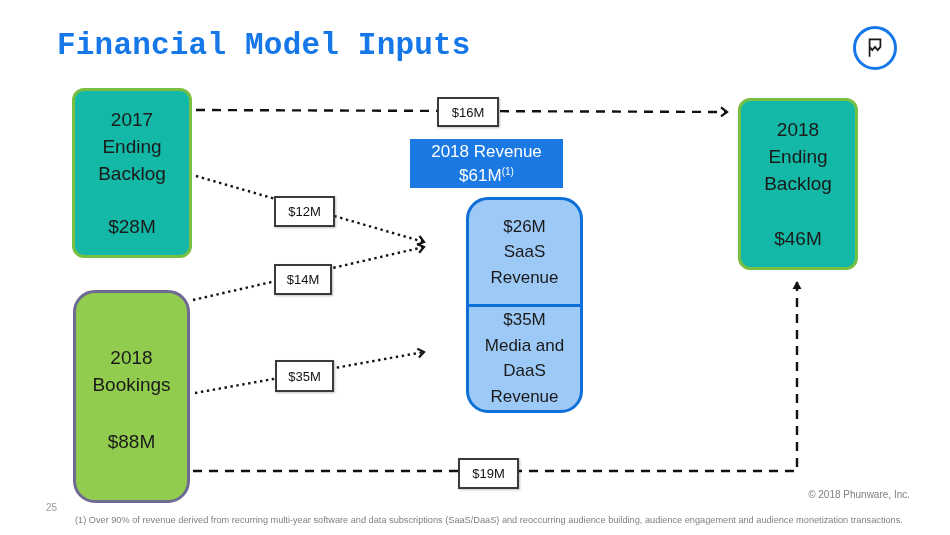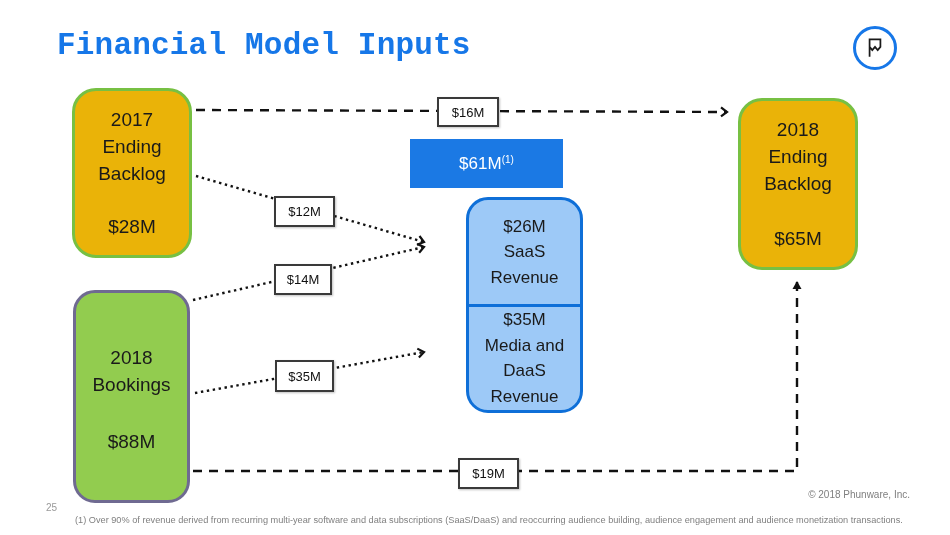--- a/index.html
+++ b/index.html
@@ -20,21 +20,21 @@
     left:853px;top:26px;width:38px;height:38px;border:3px solid #1677e8;border-radius:50%;
     display:flex;align-items:center;justify-content:center;box-sizing:content-box;background:#fff;
   }
 
   
   .node{
     box-sizing:border-box;display:flex;flex-direction:column;align-items:center;
     text-align:center;font-size:19px;line-height:1.42;color:#1a1a1a;
   }
   .node-gray{
-    background:#eab308;border:3px solid #77c043;border-radius:24px;
+    background:#14b8a6;border:3px solid #77c043;border-radius:12px;
     justify-content:space-between;padding:16px 4px 14px 4px;
   }
   .backlog-2017{left:72px;top:88px;width:120px;height:170px;}
   .backlog-2018{left:738px;top:98px;width:120px;height:172px;}
   .bookings{
     left:73px;top:290px;width:117px;height:213px;
     background:#92cc4f;border:3px solid #6f6a91;border-radius:22px;
     justify-content:space-between;padding:52px 4px 44px 4px;
   }
 
@@ -111,40 +111,41 @@
   <div>$28M</div>
 </div>
 
 <div class="abs node bookings">
   <div class="prelines">2018
 Bookings</div>
   <div>$88M</div>
 </div>
 
 <div class="abs rev-header">
+  <div>2018 Revenue</div>
   <div>
     <span>$61M</span><sup>(1)</sup>
   </div>
 </div>
 
 <div class="abs rev-box">
   <div class="rev-cell top prelines">$26M
 SaaS
 Revenue</div>
   <div class="rev-cell prelines">$35M
 Media and
 DaaS
 Revenue</div>
 </div>
 
 <div class="abs node node-gray backlog-2018">
   <div class="prelines">2018
 Ending
 Backlog</div>
-  <div>$65M</div>
+  <div>$46M</div>
 </div>
 
 <div class="abs flow-label fl16">$16M</div>
 <div class="abs flow-label fl12">$12M</div>
 <div class="abs flow-label fl14">$14M</div>
 <div class="abs flow-label fl35">$35M</div>
 <div class="abs flow-label fl39">$19M</div>
 
 <div class="abs pagenum">25</div>
 <div class="abs footnote">(1) Over 90% of revenue derived from recurring multi-year software and data subscriptions (SaaS/DaaS) and reoccurring audience building, audience engagement and audience monetization transactions.</div>

